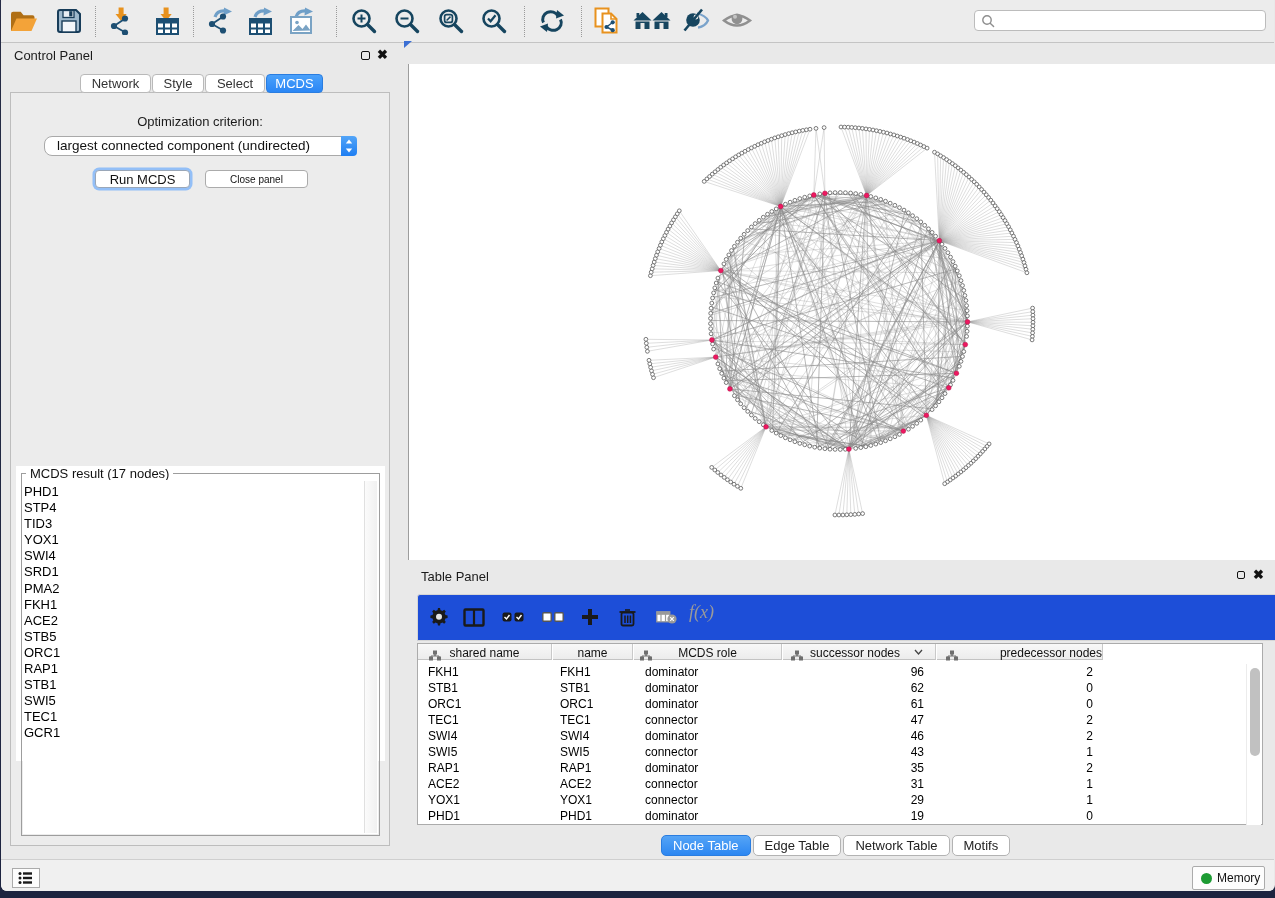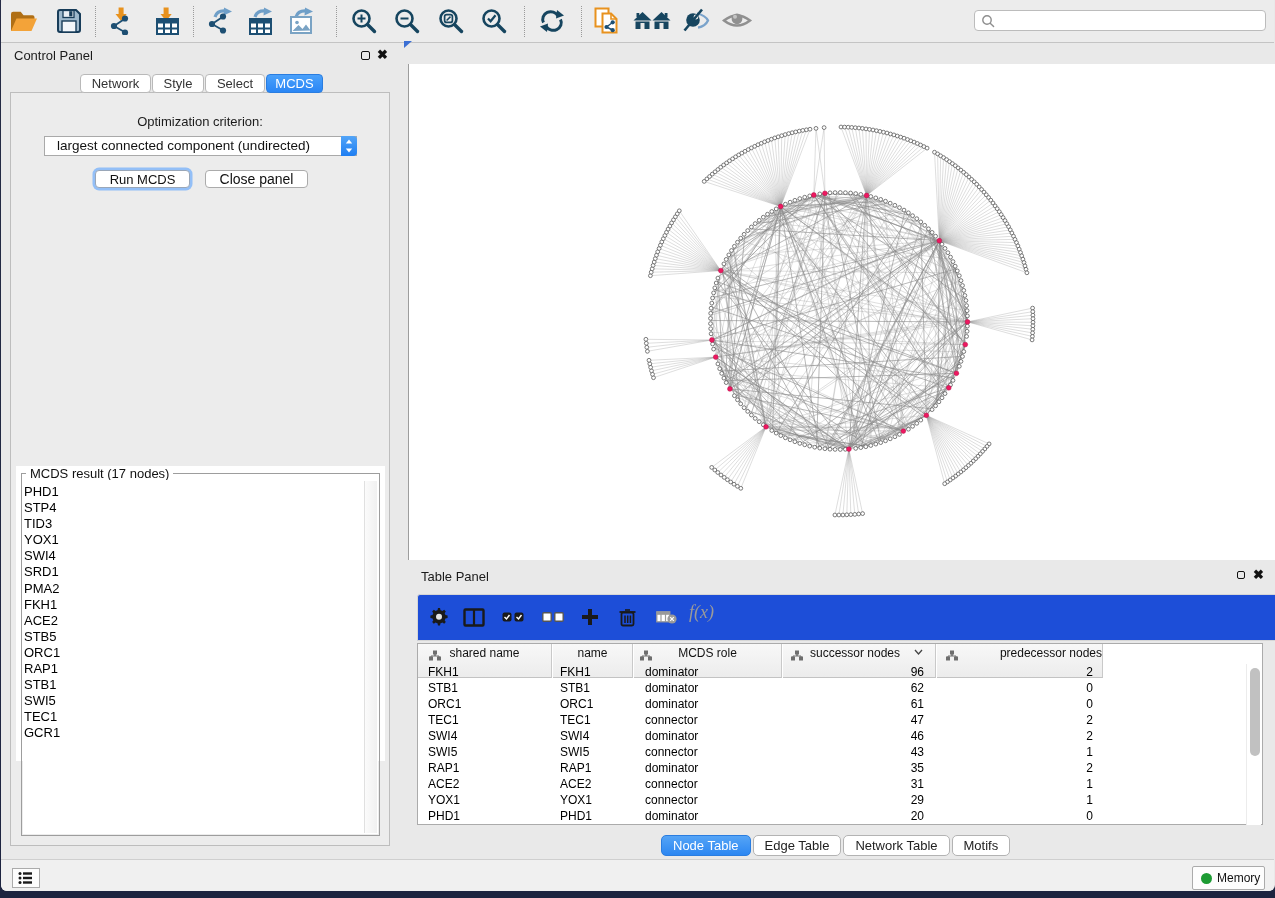--- a/index.html
+++ b/index.html
@@ -18,21 +18,21 @@
 #cp-x { position:absolute; left:377px; top:47px; font-size:13px; font-weight:bold; color:#111; }
 #tabs { position:absolute; left:80px; top:74px; height:19px; }
 .tab { float:left; height:19px; line-height:18px; font-size:13px; color:#333; background:#fff; border:1px solid #b9b9b9; border-radius:4px; margin-right:1px; text-align:center; }
 .tab.sel { background:linear-gradient(180deg,#4aa1fb,#2a86f5); color:#fff; border-color:#2a7de0; }
 #cp-pane { position:absolute; left:10px; top:92px; width:380px; height:754px; background:#ececec; border:1px solid #bdbdbd; }
 #opt-label { position:absolute; left:0; top:22px; width:100%; text-align:center; font-size:13px; color:#1b1b1b; }
 #dropdown { position:absolute; left:34px; top:43px; width:312px; height:20px; background:#fff; border:1px solid #a9a9a9; border-radius:4px; }
 #dropdown .dtext { position:absolute; left:12px; top:1px; font-size:13.5px; color:#111; }
 #dropdown .dbtn { position:absolute; right:-1px; top:-1px; width:16px; height:20px; background:linear-gradient(180deg,#53a5f8,#1e7ef2); border-radius:0 4px 4px 0; }
 #btn-run { position:absolute; left:83px; top:75px; width:97px; height:19px; background:#fff; border:1px solid #9aa7b8; border-radius:4px; box-shadow:0 0 0 2.5px rgba(125,180,250,.8); font-size:13px; color:#111; text-align:center; line-height:17px; }
-#btn-close { position:absolute; left:194px; top:75px; width:104px; height:19px; background:#fff; border:1px solid #ababab; border-radius:4px; font-size:14px; color:#111; text-align:center; line-height:17px; }
+#btn-close { position:absolute; left:194px; top:75px; width:104px; height:19px; background:#fff; border:1px solid #ababab; border-radius:4px; font-size:10px; color:#111; text-align:center; line-height:17px; }
 #mcds-box { position:absolute; left:6px; top:373px; width:369px; height:377px; background:#fff; }
 #mcds-border { position:absolute; left:5px; top:7px; width:359px; height:363px; border:1px solid #9d9d9d; }
 #mcds-leg { position:absolute; left:10px; top:0px; background:#fff; padding:0 4px; font-size:13px; color:#111; }
 #mcds-list { position:absolute; left:7px; top:14px; width:355px; height:354px; background:#fff; font-size:13px; color:#000; padding-top:4px; }
 #mcds-list .li { height:16.1px; line-height:16.1px; padding-left:1px; }
 #mcds-sb { position:absolute; right:1px; top:1px; width:13px; height:352px; background:linear-gradient(90deg,#fbfbfb,#f0f0f0); border-left:1px solid #e0e0e0; }
 
 
 #netframe { position:absolute; left:408px; top:45px; width:867px; height:515px; }
 #net-title { position:absolute; left:0; top:0; width:100%; height:19px; background:linear-gradient(180deg,#f7f7f7,#d8d8d8); border:1px solid #b4b4b4; border-radius:4px 4px 0 0; }
@@ -42,21 +42,21 @@
 
 
 #tpanel { position:absolute; left:408px; top:560px; width:867px; height:299px; background:#e9e9e9; }
 #tp-title { position:absolute; left:13px; top:9px; font-size:13px; color:#1b1b1b; }
 #tp-max { position:absolute; left:829px; top:11px; width:8px; height:8px; border:1.5px solid #111; border-radius:2px; }
 #tp-x { position:absolute; left:845px; top:7px; font-size:13px; font-weight:bold; color:#111; }
 #tp-toolbar { position:absolute; left:9px; top:34px; width:873px; height:47px; background:#1d4ed8; border:1px solid #d6d6d6; border-radius:3px 3px 0 0; }
 #tp-toolbar .ti { position:absolute; top:13px; }
 #ttable { position:absolute; left:9px; top:83px; width:846px; height:182px; background:#fff; border:1px solid #ababab; }
 #thead { position:absolute; left:0; top:0; width:844px; height:19px; font-size:12px; color:#111; }
-#thead .hc { position:absolute; top:0; height:34px; line-height:18px; background:linear-gradient(180deg,#f8f8f8,#ececec); border-bottom:1px solid #c3c3c3; }
+#thead .hc { position:absolute; top:0; height:16px; line-height:18px; background:linear-gradient(180deg,#f8f8f8,#ececec); border-bottom:1px solid #c3c3c3; }
 #tbody { position:absolute; left:0; top:20px; width:830px; }
 .trow { position:relative; height:16px; line-height:16px; font-size:12px; color:#000; }
 .trow span { position:absolute; top:0; }
 .c1 { left:10px; } .c2 { left:142px; } .c3 { left:227px; }
 .c4 { left:412px; width:94px; text-align:right; } .c5 { left:592px; width:83px; text-align:right; }
 #tsb { position:absolute; right:1px; top:20px; width:15px; height:161px; background:#fff; border-left:1px solid #ececec; }
 #tsb .thumb { position:absolute; left:3px; top:4px; width:10px; height:88px; background:#c1c1c1; border-radius:5px; }
 #btabs { position:absolute; left:253px; top:275px; height:21px; }
 .btab { float:left; height:21px; line-height:20px; padding:0 11px; font-size:13px; color:#222; background:#fff; border:1px solid #b3b3b3; border-radius:5px; margin-right:2px; }
 .btab.sel { background:linear-gradient(180deg,#55a4f6,#2c87f2); color:#fff; border-color:#2a7de0; }
@@ -203,21 +203,21 @@
 <div id="cp-max"></div>
 <div id="cp-x">✖</div>
 <div id="cp-pane"></div>
 <div id="tabs">
  <div class="tab" style="width:71px">Network</div>
     <div class="tab" style="width:52px">Style</div>
     <div class="tab" style="width:60px">Select</div>
     <div class="tab sel" style="width:57px">MCDS</div>
 </div>
 <div id="opt-label" style="position:absolute;left:10px;top:114px;width:380px;text-align:center;font-size:13px;color:#1b1b1b;">Optimization criterion:</div>
-<div id="dropdown" style="position:absolute;left:44px;top:136px;width:313px;height:20px;background:#fff;border:1px solid #a9a9a9;border-radius:0;">
+<div id="dropdown" style="position:absolute;left:44px;top:136px;width:313px;height:20px;background:#fff;border:1px solid #a9a9a9;border-radius:8px;">
   <div class="dtext">largest connected component (undirected)</div>
   <div class="dbtn"><svg width="16" height="20" viewBox="0 0 16 20">
         <path d="M8 3.5 L11.2 7.5 H4.8 Z" fill="#fff"></path>
         <path d="M8 16.5 L11.2 12.5 H4.8 Z" fill="#fff"></path>
       </svg></div>
 </div>
 <div id="btn-run" style="position:absolute;left:95px;top:170px;width:95px;height:18px;">Run MCDS</div>
 <div id="btn-close" style="position:absolute;left:205px;top:170px;width:103px;height:18px;">Close panel</div>
 
 <div id="mcds-box" style="position:absolute;left:16px;top:466px;width:369px;height:295px;padding-left:12px;">
@@ -1313,21 +1313,21 @@
           <span class="c1">YOX1</span>
           <span class="c2">YOX1</span>
           <span class="c3">connector</span>
           <span class="c4">29</span>
           <span class="c5">1</span>
         </div>
 <div class="trow">
           <span class="c1">PHD1</span>
           <span class="c2">PHD1</span>
           <span class="c3">dominator</span>
-          <span class="c4">20</span>
+          <span class="c4">19</span>
           <span class="c5">0</span>
         </div>
     </div>
     <div id="tsb">
         <div class="thumb"></div>
       </div>
   </div>
   <div id="btabs">
     <div class="btab sel">Node Table</div>
       <div class="btab">Edge Table</div>

